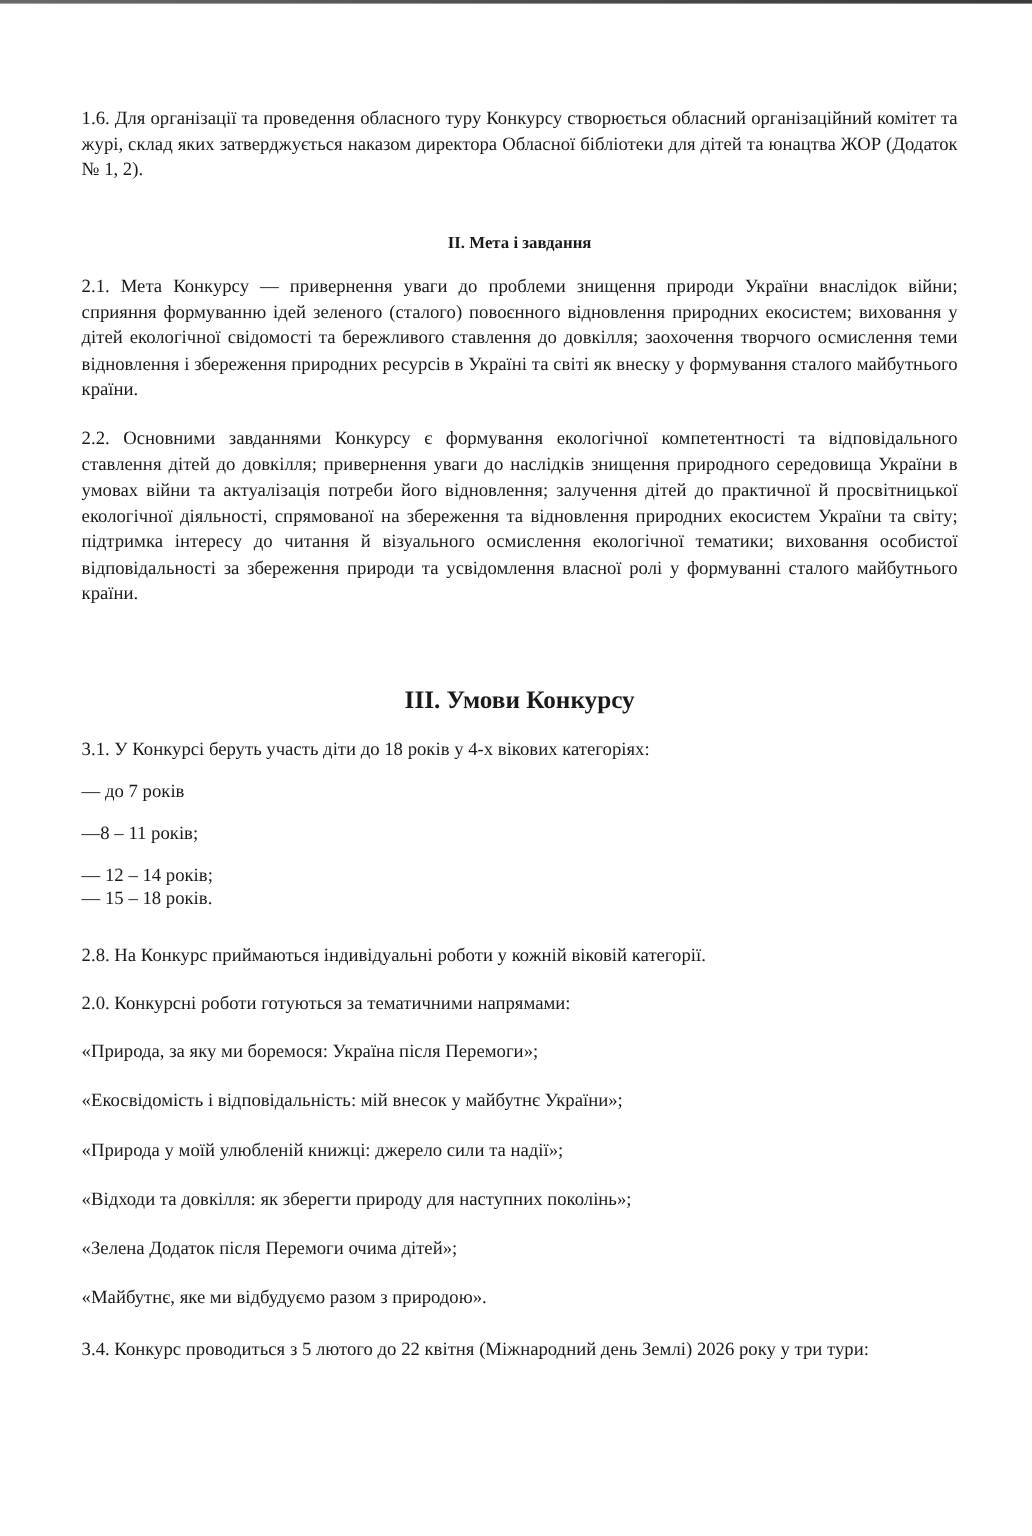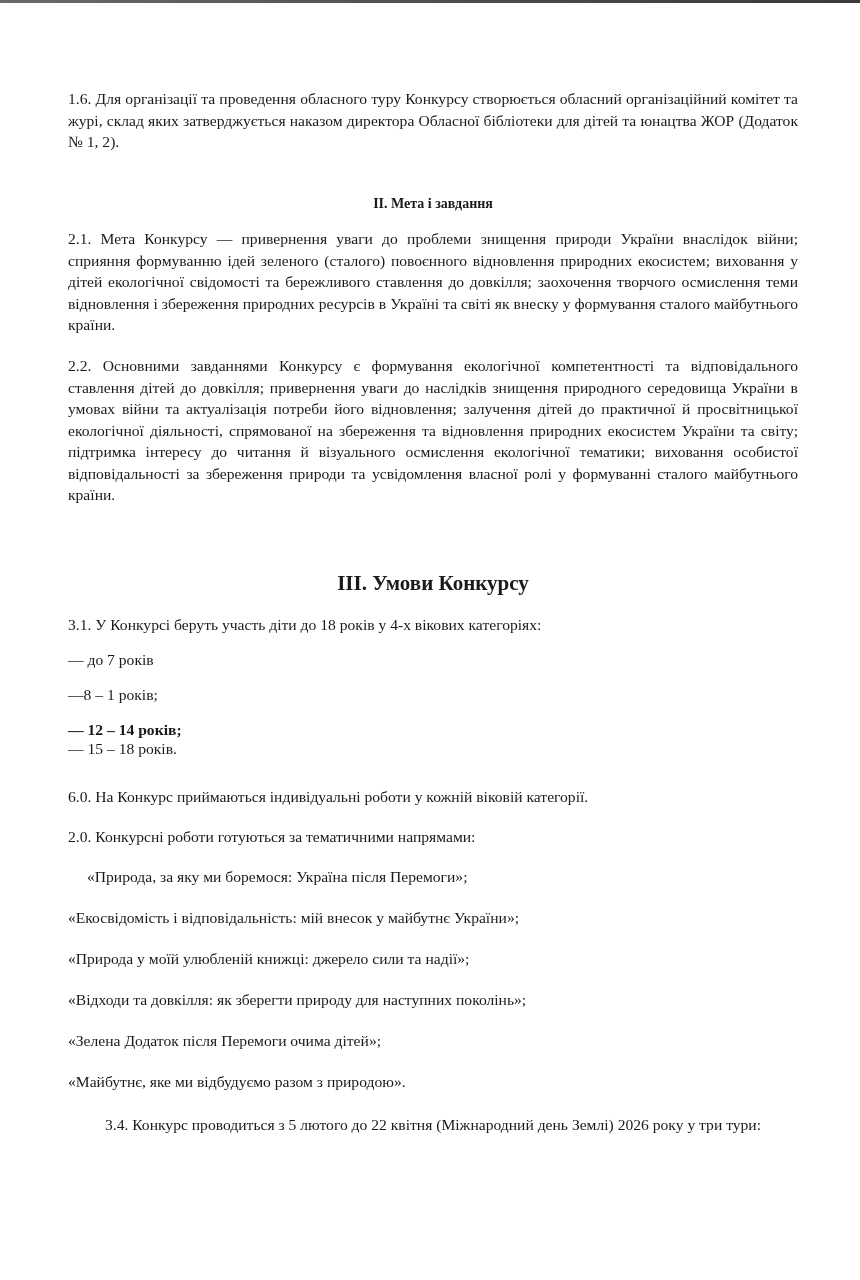--- a/index.html
+++ b/index.html
@@ -29,21 +29,21 @@
       font-size: 15.6px;
       line-height: 21.5px;
     }
     .p {
       position: absolute;
       left: 0;
       width: 730px;
       margin: 0;
       text-align: justify;
     }
-    .p.left { text-align: center; }
+    .p.left { text-align: left; }
     .heading {
       position: absolute;
       left: 0;
       width: 730px;
       text-align: center;
       font-weight: bold;
       margin: 0;
     }
     .line {
       position: absolute;
@@ -65,29 +65,29 @@
 
   <p class="p" style="top:228px;">2.1. Мета Конкурсу — привернення уваги до проблеми знищення природи України внаслідок війни; сприяння формуванню ідей зеленого (сталого) повоєнного відновлення природних екосистем; виховання у дітей екологічної свідомості та бережливого ставлення до довкілля; заохочення творчого осмислення теми відновлення і збереження природних ресурсів в Україні та світі як внеску у формування сталого майбутнього країни.</p>
 
   <p class="p" style="top:355px;">2.2. Основними завданнями Конкурсу є формування екологічної компетентності та відповідального ставлення дітей до довкілля; привернення уваги до наслідків знищення природного середовища України в умовах війни та актуалізація потреби його відновлення; залучення дітей до практичної й просвітницької екологічної діяльності, спрямованої на збереження та відновлення природних екосистем України та світу; підтримка інтересу до читання й візуального осмислення екологічної тематики; виховання особистої відповідальності за збереження природи та усвідомлення власної ролі у формуванні сталого майбутнього країни.</p>
 
   <h2 class="heading" style="top:573px; font-size:21px; line-height:21.5px;">ІІІ. Умови Конкурсу</h2>
 
   <p class="line" style="top:614px;">3.1. У Конкурсі беруть участь діти до 18 років у 4-х вікових категоріях:</p>
 
   <p class="line" style="top:649px;">— до 7 років</p>
-  <p class="line" style="top:684px;">—8 – 1 років;</p>
-  <p class="line" style="top:719px;font-weight:bold;">— 12 – 14 років;</p>
+  <p class="line" style="top:684px;">—8 – 11 років;</p>
+  <p class="line" style="top:719px;">— 12 – 14 років;</p>
   <p class="line" style="top:738px;">— 15 – 18 років.</p>
 
-  <p class="line" style="top:786px;">6.0. На Конкурс приймаються індивідуальні роботи у кожній віковій категорії.</p>
+  <p class="line" style="top:786px;">2.8. На Конкурс приймаються індивідуальні роботи у кожній віковій категорії.</p>
 
   <p class="line" style="top:826px;">2.0. Конкурсні  роботи готуються за тематичними напрямами:</p>
 
-  <p class="line" style="top:866px;margin-left:19px;">«Природа, за яку ми боремося: Україна після Перемоги»;</p>
+  <p class="line" style="top:866px;">«Природа, за яку ми боремося: Україна після Перемоги»;</p>
   <p class="line" style="top:907px;">«Екосвідомість і відповідальність: мій внесок у майбутнє України»;</p>
   <p class="line" style="top:948px;">«Природа у моїй улюбленій книжці: джерело сили та надії»;</p>
   <p class="line" style="top:989px;">«Відходи та довкілля: як зберегти природу для наступних поколінь»;</p>
   <p class="line" style="top:1030px;">«Зелена Додаток після Перемоги очима дітей»;</p>
   <p class="line" style="top:1071px;">«Майбутнє, яке ми відбудуємо разом з природою».</p>
 
   <p class="p left" style="top:1114px;">3.4. Конкурс проводиться з 5 лютого до 22 квітня (Міжнародний день Землі) 2026 року у три тури:</p>
 
 </div>
 

